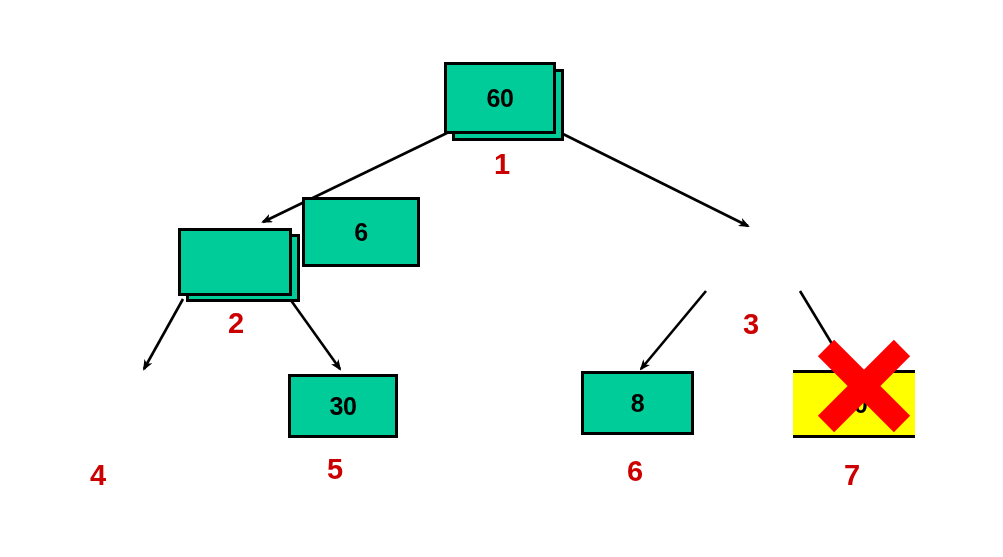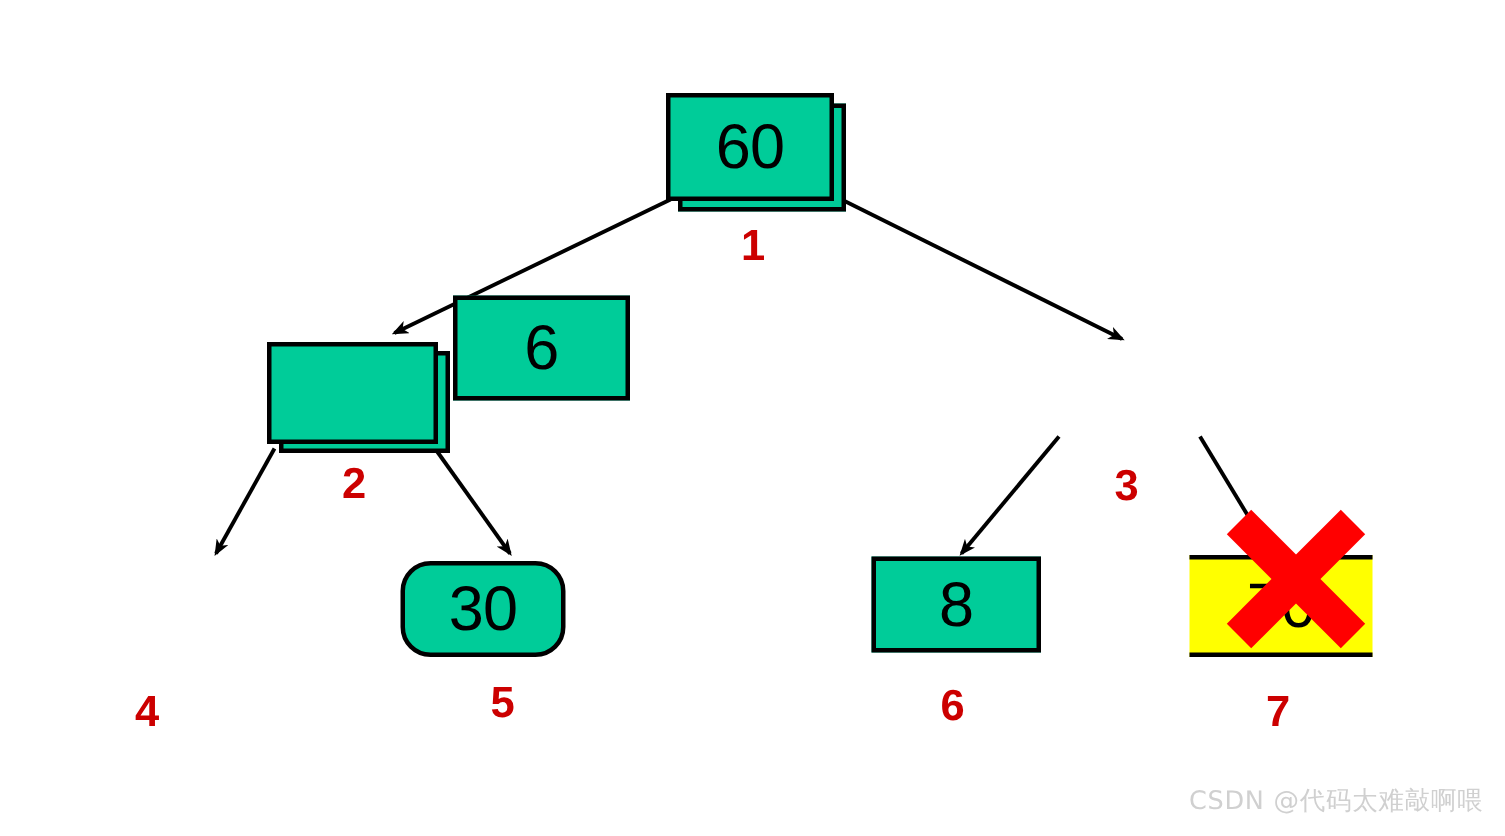--- a/index.html
+++ b/index.html
@@ -41,22 +41,22 @@
   }
   .node-yellow {
     background: #ffff00;
     border-left: none;
     border-right: none;
     border-top-width: 3px;
     border-bottom-width: 3px;
   }
   .node-value {
     font-family: "Liberation Sans", sans-serif;
-    font-weight: normal;
-    font-size: 42px;
+    font-weight: bold;
+    font-size: 25px;
     color: #000000;
     line-height: 1;
     letter-spacing: -0.5px;
   }
   .node-shadow {
     position: absolute;
     box-sizing: border-box;
     border: 3px solid #000000;
     background: #00cc99;
     z-index: 2;
@@ -127,34 +127,33 @@
   <div class="node-shadow" style="left:186px; top:234px; width:114px; height:68px;"></div>
   <div class="node node-green" style="left:178px; top:228px; width:114px; height:68px;">
     <span class="node-value"></span>
   </div>
   <div class="index-label" style="left:216px; top:309px;">2</div>
 
   <div class="index-label" style="left:731px; top:310px;">3</div>
 
   <div class="index-label" style="left:78px; top:461px;">4</div>
 
-  <div class="node node-green" style="left:267px; top:374px; width:110px; height:64px;border-radius:20px;">
+  <div class="node node-green" style="left:288px; top:374px; width:110px; height:64px;">
     <span class="node-value">30</span>
   </div>
   <div class="index-label" style="left:315px; top:455px;">5</div>
 
   <div class="node node-green" style="left:581px; top:371px; width:113px; height:64px;">
     <span class="node-value">8</span>
   </div>
   <div class="index-label" style="left:615px; top:457px;">6</div>
 
   <div class="node node-yellow" style="left:793px; top:370px; width:122px; height:68px;">
     <span class="node-value">70</span>
   </div>
   <svg class="cross-mark" style="left:816px; top:338px;" width="96" height="96" viewBox="0 0 96 96" xmlns="http://www.w3.org/2000/svg">
     <line x1="10" y1="10" x2="86" y2="86" stroke="#FF0000" stroke-width="23" stroke-linecap="butt"></line>
     <line x1="86" y1="10" x2="10" y2="86" stroke="#FF0000" stroke-width="23" stroke-linecap="butt"></line>
   </svg>
   <div class="index-label" style="left:832px; top:461px;">7</div>
 
-  <div class="watermark">CSDN @代码太难敲啊喂</div>
 
 </div>
 
 </body></html>

